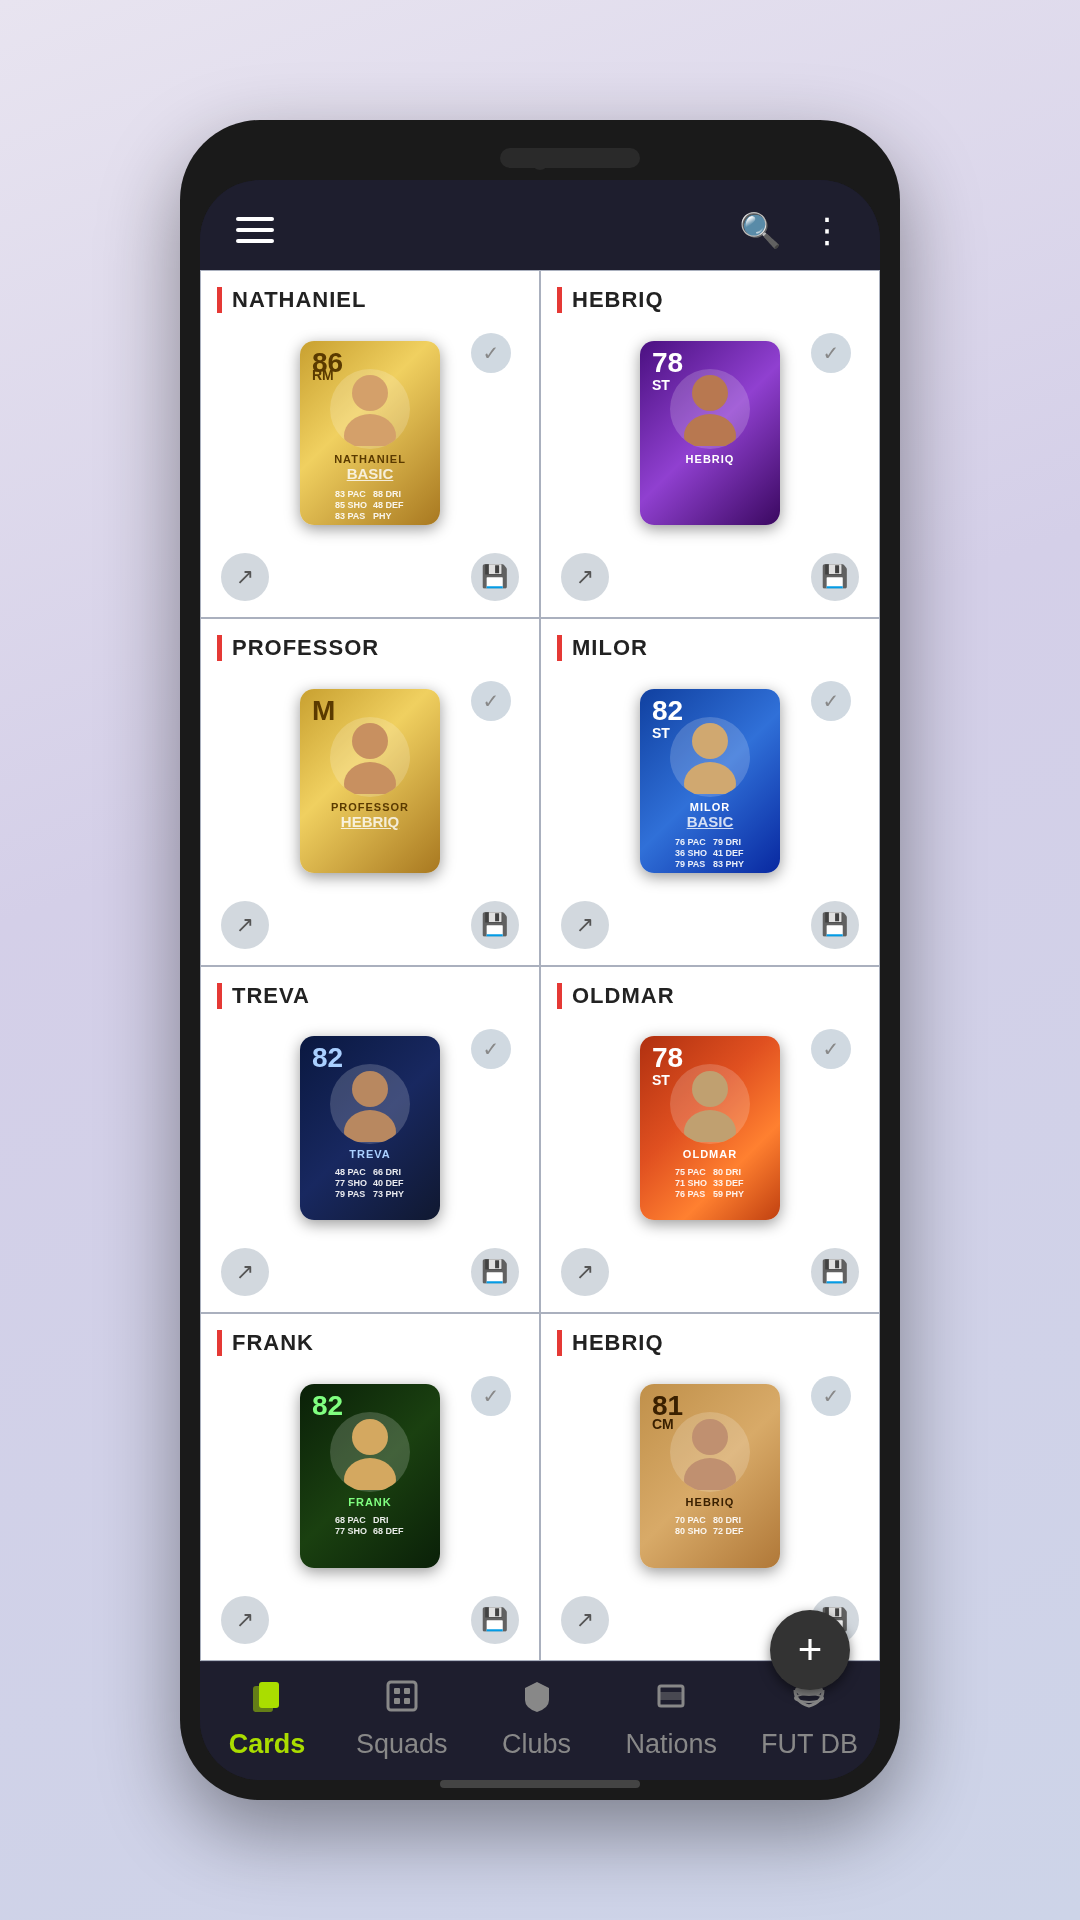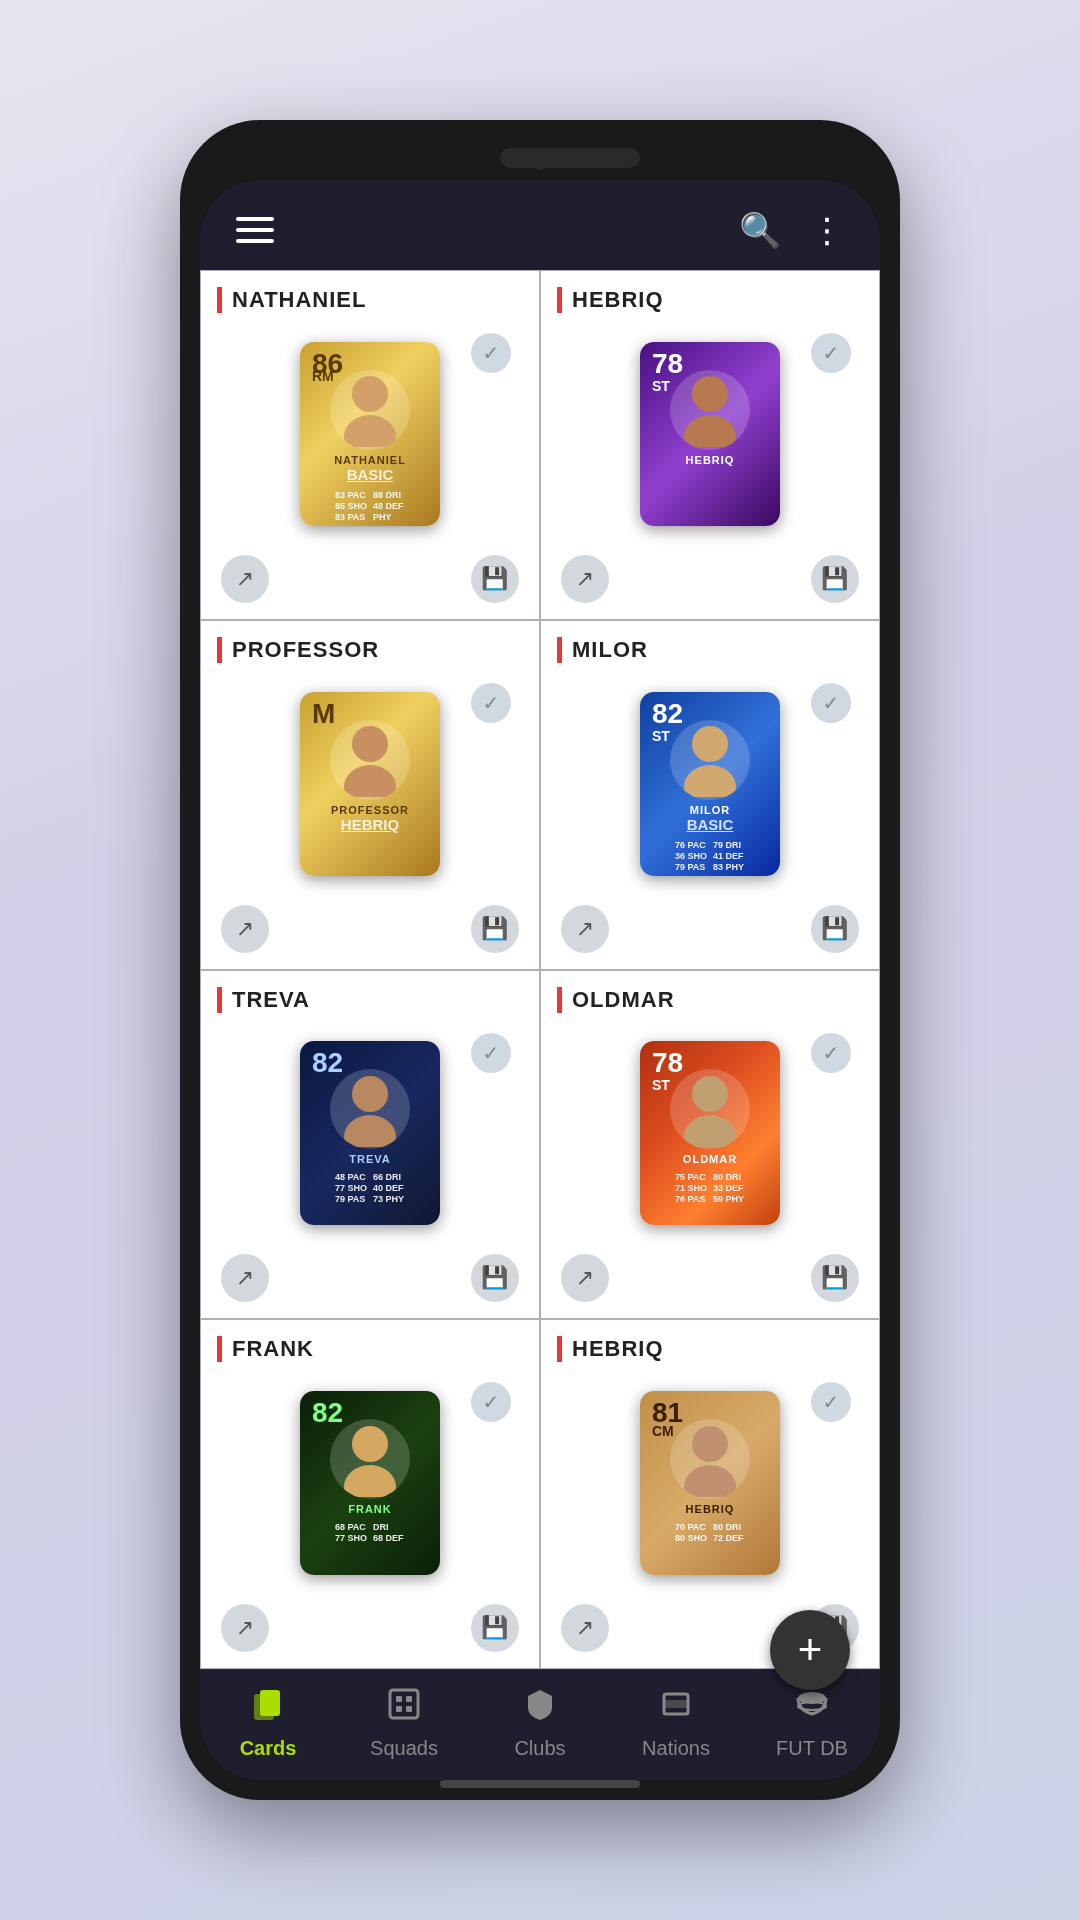--- a/index.html
+++ b/index.html
@@ -273,21 +273,21 @@
     .nav-icon {
       font-size: 36px;
       color: #888;
     }
 
     .nav-icon.active {
       color: #aadd00;
     }
 
     .nav-label {
-      font-size: 20px;
+      font-size: 27px;
       color: #888;
       font-weight: 500;
     }
 
     .nav-label.active {
       color: #aadd00;
       font-weight: 700;
     }
 
     

